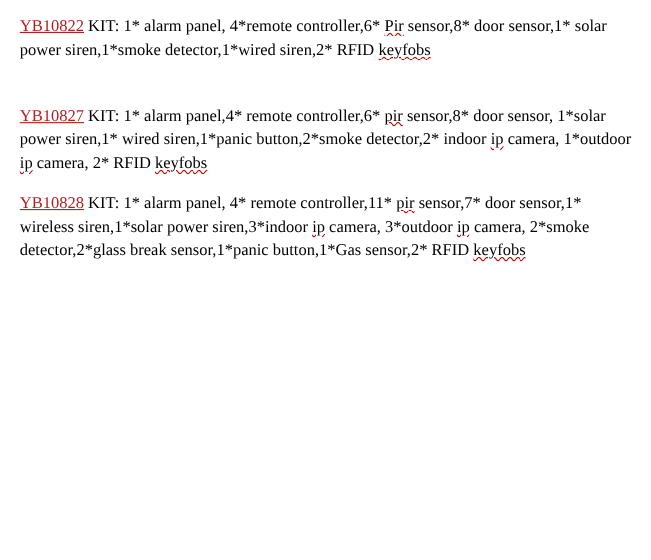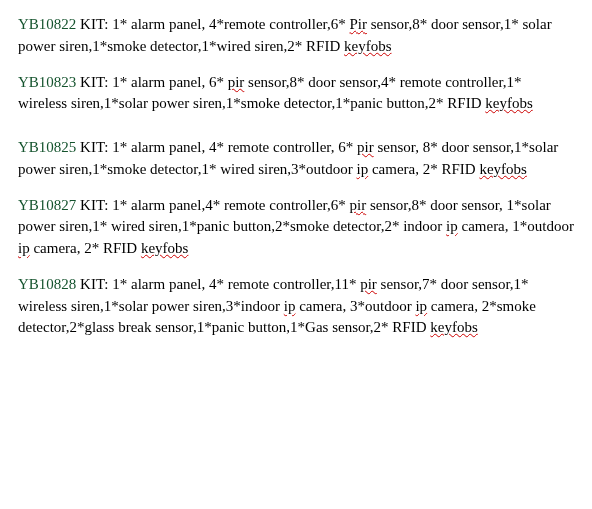--- a/index.html
+++ b/index.html
@@ -13,38 +13,37 @@
     width: 592px;
     box-sizing: border-box;
   }
   .entry {
     margin-bottom: 6px;
   }
   .break {
     height: 8px;
   }
   .kit-id {
-    color: #14532d;
+    color: #b91c1c;
+    text-decoration: underline;
   }
   .squig {
     text-decoration-line: underline;
     text-decoration-style: wavy;
     text-decoration-color: #cc0000;
     text-decoration-thickness: 1px;
     font-family: Liberation Serif, serif;
   }
 </style>
 </head>
 <body>
 
 <div id="doc">
     <div class="entry"><span class="kit-id">YB10822</span><span> KIT: 1* alarm panel, 4*remote controller,6* <span class="squig">Pir</span> sensor,8* door sensor,1* solar power siren,1*smoke detector,1*wired siren,2* RFID <span class="squig">keyfobs</span></span></div>
     <div class="break"></div>
-    <div class="entry"><span class="kit-id">YB10823</span><span> KIT:  1* alarm panel, 6* <span class="squig">pir</span> sensor,8* door sensor,4* remote controller,1* wireless siren,1*solar power siren,1*smoke detector,1*panic button,2* RFID <span class="squig">keyfobs</span></span></div>
     <div class="break"></div>
     <div class="break"></div>
-    <div class="entry"><span class="kit-id">YB10825</span><span> KIT: 1* alarm panel, 4* remote controller, 6* <span class="squig">pir</span> sensor, 8* door sensor,1*solar power siren,1*smoke detector,1* wired siren,3*outdoor <span class="squig">ip</span> camera, 2* RFID <span class="squig">keyfobs</span></span></div>
     <div class="break"></div>
     <div class="entry"><span class="kit-id">YB10827</span><span> KIT:  1* alarm panel,4* remote controller,6* <span class="squig">pir</span> sensor,8* door sensor, 1*solar power siren,1* wired siren,1*panic button,2*smoke detector,2* indoor <span class="squig">ip</span> camera, 1*outdoor <span class="squig">ip</span> camera, 2* RFID <span class="squig">keyfobs</span></span></div>
     <div class="break"></div>
     <div class="entry"><span class="kit-id">YB10828</span><span> KIT: 1* alarm panel, 4* remote controller,11* <span class="squig">pir</span> sensor,7* door sensor,1* wireless siren,1*solar power siren,3*indoor <span class="squig">ip</span> camera, 3*outdoor <span class="squig">ip</span> camera, 2*smoke detector,2*glass break sensor,1*panic button,1*Gas sensor,2* RFID <span class="squig">keyfobs</span></span></div>
     <div class="break"></div>
   </div>
 
 </body></html>

